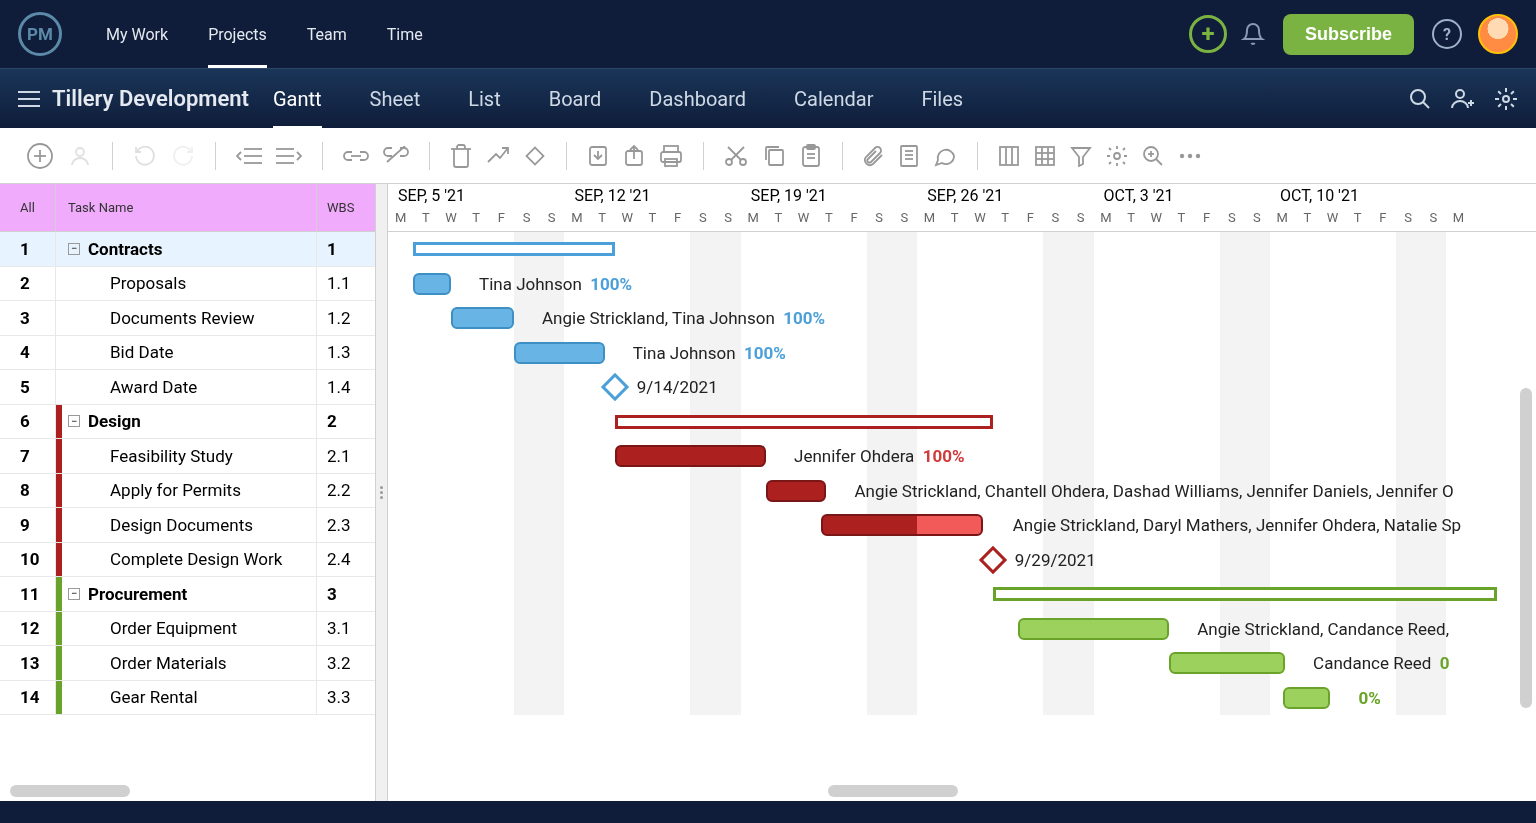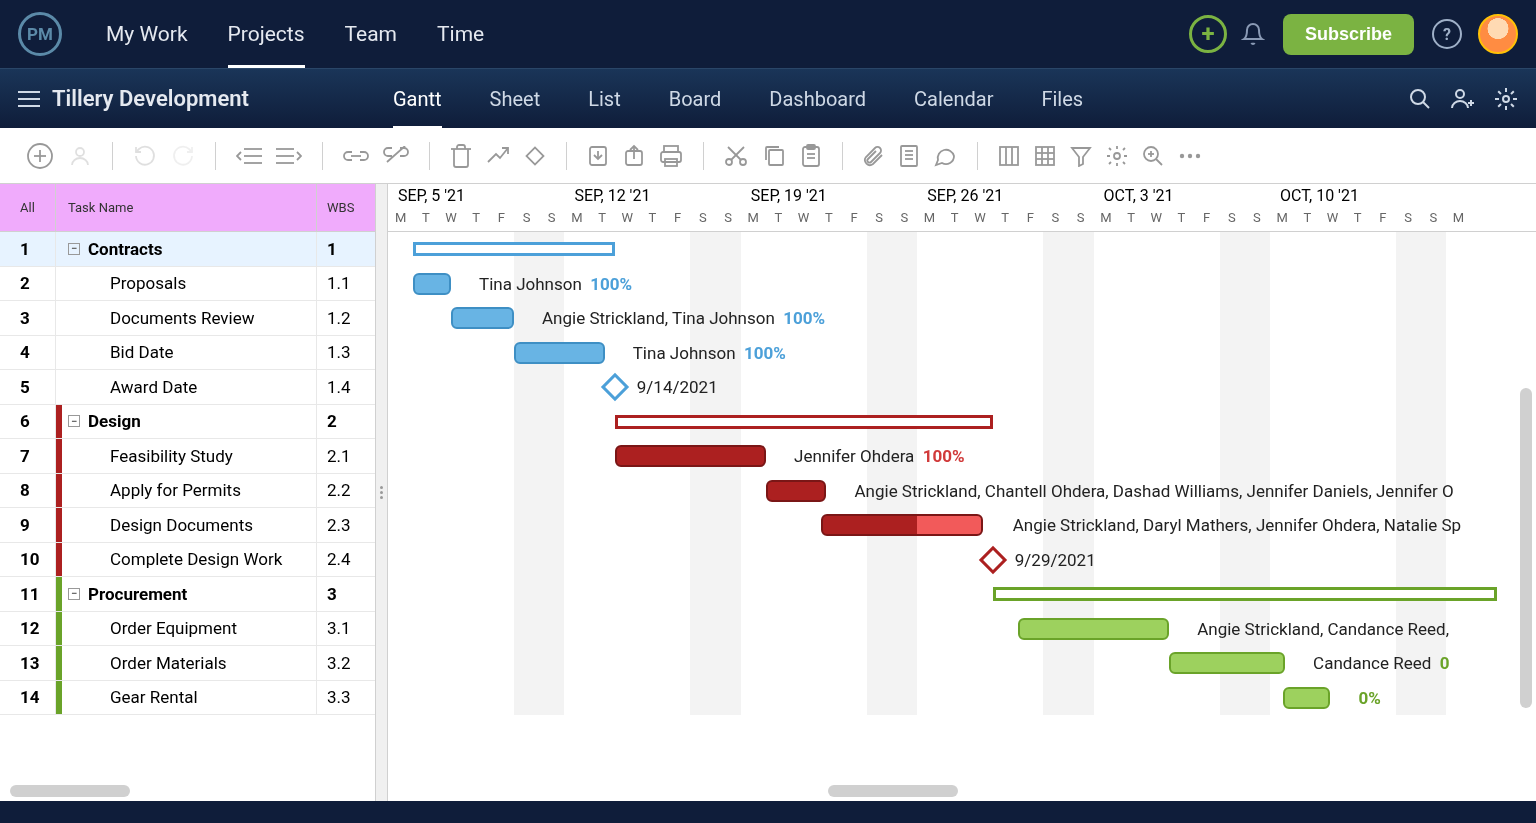--- a/index.html
+++ b/index.html
@@ -1,33 +1,33 @@
 <!DOCTYPE html>
 <html><head>
 <meta charset="utf-8">
 <style>
 * { box-sizing: border-box; margin: 0; padding: 0; }
 body { font-family: -apple-system, BlinkMacSystemFont, "Segoe UI", Roboto, sans-serif; background: #fff; width: 1536px; height: 823px; overflow: hidden; }
 
 
 .topnav { background: #0f1d3a; height: 68px; display: flex; align-items: center; padding: 0 18px; color: #fff; }
 .logo { width: 44px; height: 44px; border: 3px solid #5b8aa8; border-radius: 50%; display: flex; align-items: center; justify-content: center; font-weight: bold; color: #5b8aa8; font-size: 17px; margin-right: 24px; }
-.topnav-item { font-size: 21px; padding: 0 20px; cursor: pointer; height: 68px; display: flex; align-items: center; color: #e5e9f0; position: relative; }
+.topnav-item { font-size: 16px; padding: 0 20px; cursor: pointer; height: 68px; display: flex; align-items: center; color: #e5e9f0; position: relative; }
 .topnav-item.active::after { content: ""; position: absolute; bottom: 0; left: 20px; right: 20px; height: 3px; background: #fff; }
 .topnav-spacer { flex: 1; }
 .add-btn { width: 38px; height: 38px; border: 3px solid #7bb342; border-radius: 50%; display: flex; align-items: center; justify-content: center; color: #7bb342; font-size: 24px; font-weight: bold; margin-right: 14px; cursor: pointer; }
 .bell-icon { width: 24px; height: 24px; margin-right: 18px; cursor: pointer; }
 .subscribe-btn { background: #7bb342; color: #fff; border: none; padding: 10px 22px; font-size: 18px; font-weight: bold; border-radius: 8px; cursor: pointer; margin-right: 18px; }
 .help-icon { width: 30px; height: 30px; border: 2px solid #9fb0c8; border-radius: 50%; display: flex; align-items: center; justify-content: center; font-weight: bold; color: #9fb0c8; margin-right: 16px; cursor: pointer; }
 .avatar { width: 40px; height: 40px; border-radius: 50%; background: radial-gradient(circle at 50% 35%, #ffdab3 35%, #ff8c42 36%); border: 2px solid #ffc107; cursor: pointer; }
 
 
 .subnav { background: linear-gradient(#1a3558, #0f1d3a); height: 60px; display: flex; align-items: center; padding: 0 18px; color: #e5e9f0; border-top: 1px solid #2a4668; }
 .menu-icon { margin-right: 12px; cursor: pointer; }
-.project-name { font-size: 22px; font-weight: 600; margin-right: 120px; }
+.project-name { font-size: 22px; font-weight: 600; }
 .subnav-item { font-size: 20px; padding: 0 24px; height: 60px; display: flex; align-items: center; cursor: pointer; position: relative; color: #cfd9e6; }
 .subnav-item.active { color: #fff; }
 .subnav-item.active::after { content: ""; position: absolute; bottom: 0; left: 24px; right: 24px; height: 3px; background: #fff; }
 .subnav-icons { margin-left: auto; display: flex; gap: 18px; }
 .subnav-icon { cursor: pointer; }
 
 
 .toolbar { background: #fff; height: 56px; border-bottom: 1px solid #d0d0d0; display: flex; align-items: center; padding: 0 26px; gap: 14px; }
 .tool-icon { cursor: pointer; opacity: 0.6; }
 .tool-icon.light { opacity: 0.3; }

